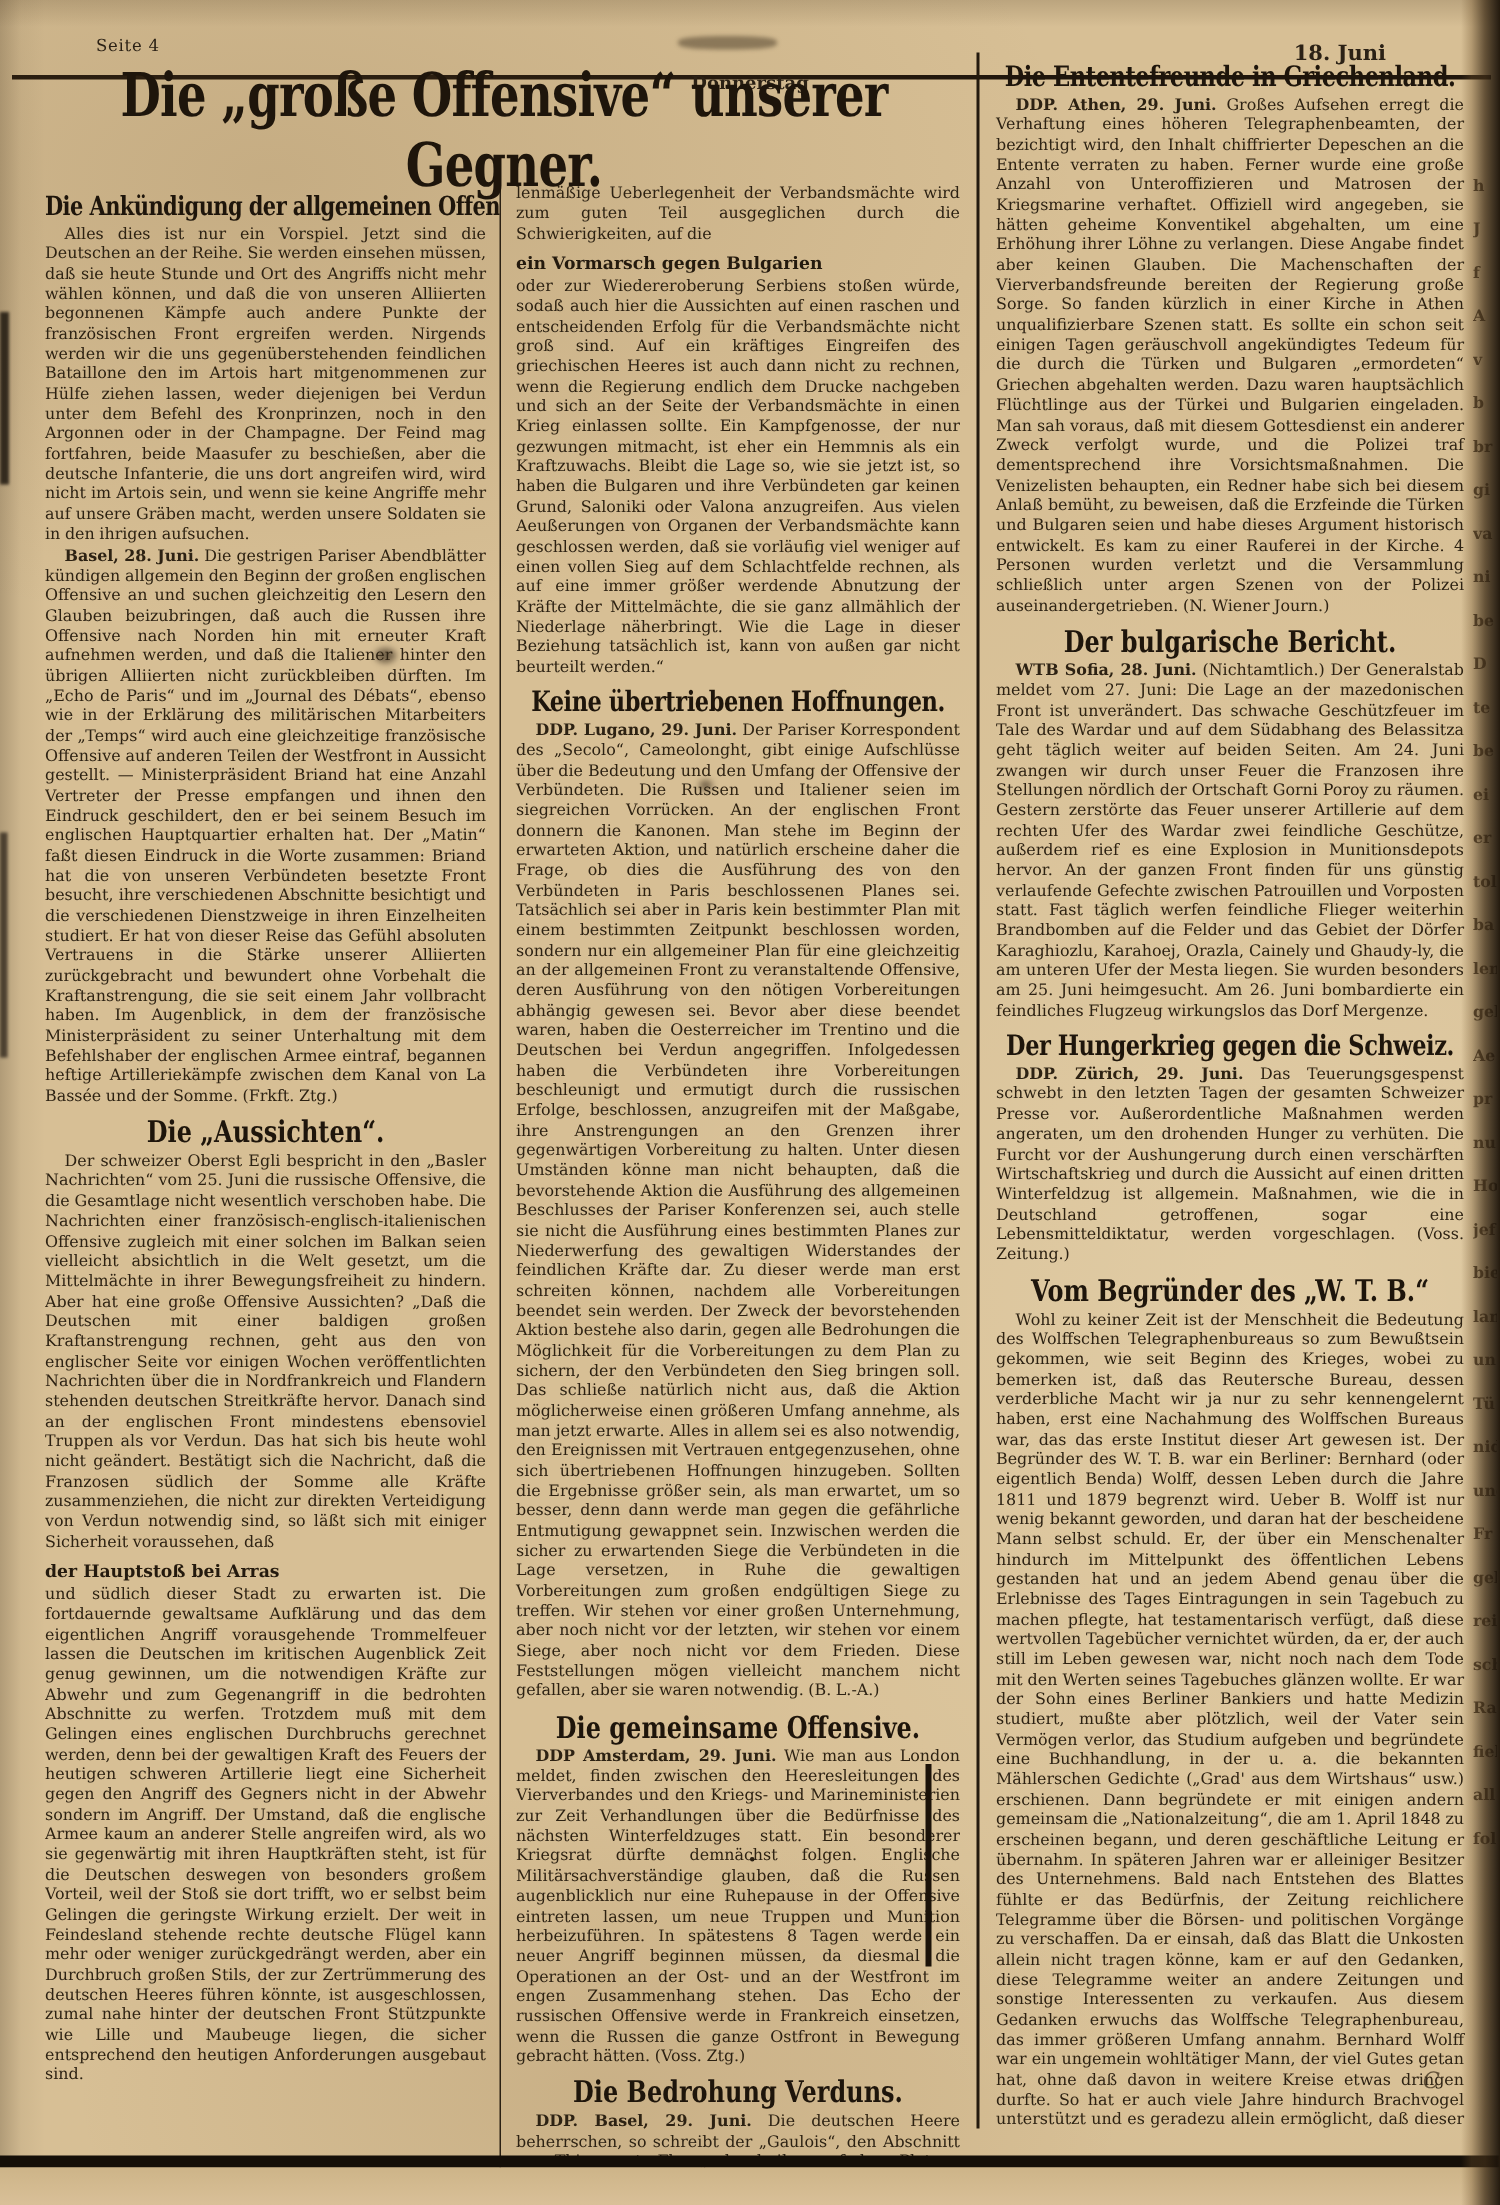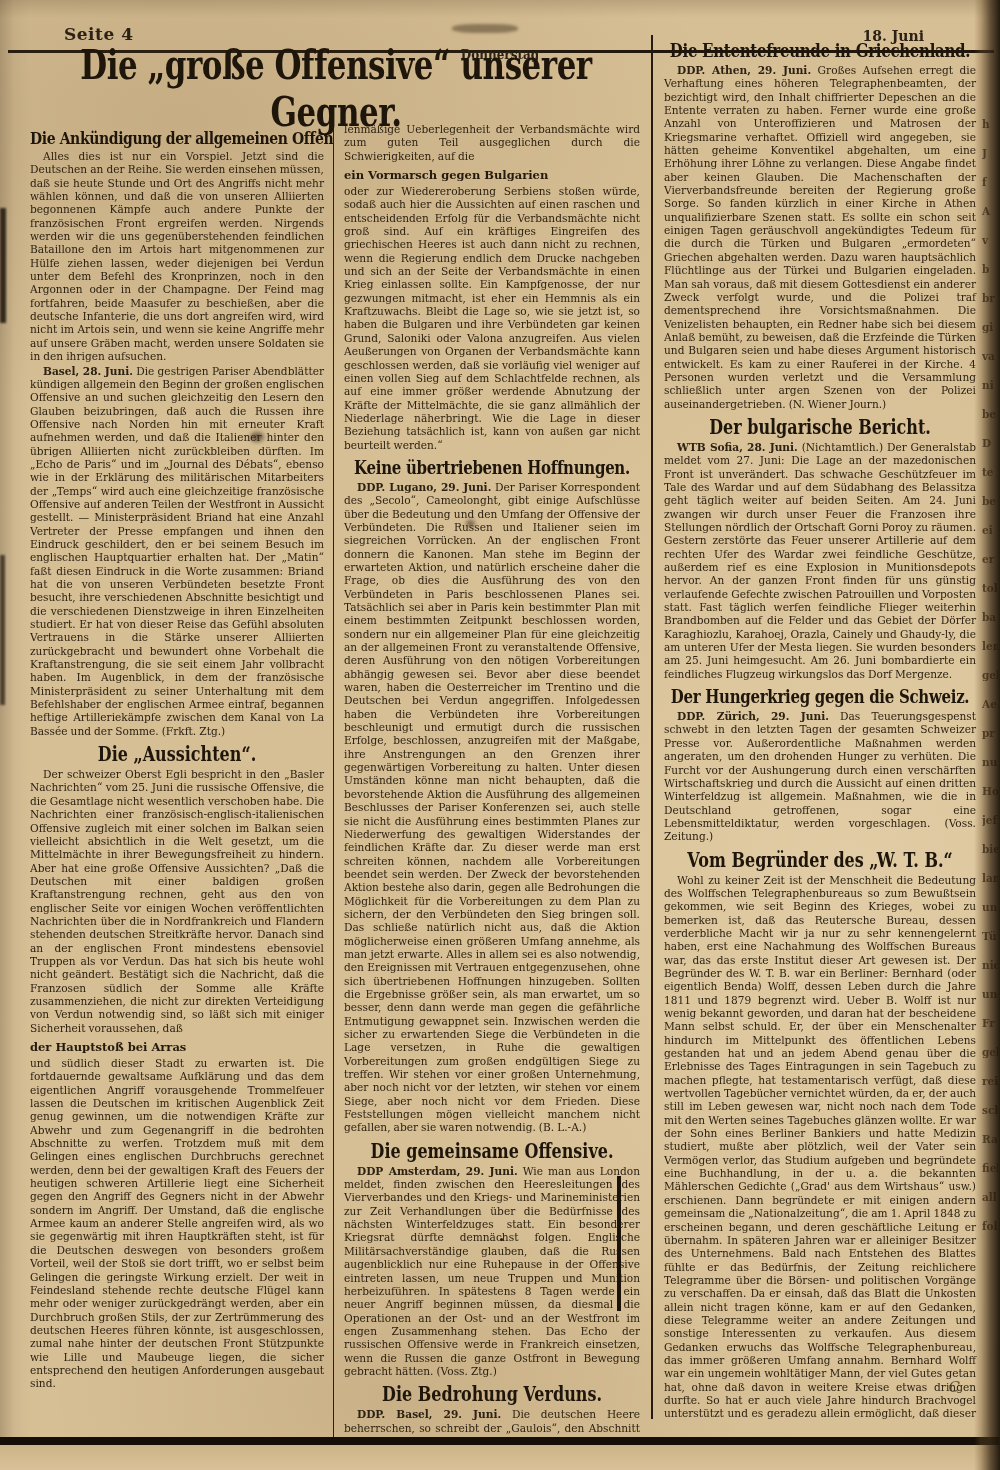--- a/index.html
+++ b/index.html
@@ -23,21 +23,21 @@
   .bottom-band{position:absolute;left:0;top:1437px;width:1000px;height:8px;background:#150f08;}
   .bottom-paper{position:absolute;left:0;top:1445px;width:1000px;height:25px;
     background:linear-gradient(180deg,#cdb488,#d9c098);}
   .ink-smudge{position:absolute;background:rgba(35,24,12,.55);filter:blur(2px);border-radius:50%;}
   .smudge-top{position:absolute;left:452px;top:24px;width:66px;height:9px;background:rgba(70,55,35,.5);filter:blur(1.5px);border-radius:40%;}
   .edge-left-a{position:absolute;left:0;top:208px;width:6px;height:115px;background:rgba(20,14,7,.8);filter:blur(1px);}
   .edge-left-b{position:absolute;left:0;top:555px;width:5px;height:150px;background:rgba(20,14,7,.65);filter:blur(1px);}
 
   
   .masthead{position:relative;height:24px;padding-top:22px;}
-  .mh-page{position:absolute;left:64px;top:24px;font-weight:bold;font-size:17px;letter-spacing:.5px;}
+  .mh-page{position:absolute;left:64px;top:24px;font-weight:normal;font-size:11px;letter-spacing:.5px;}
   .mh-day{position:absolute;left:0;right:0;top:48px;text-align:center;font-weight:bold;font-size:12px;}
   .mh-date{position:absolute;right:76px;top:28px;font-weight:bold;font-size:14px;}
   .head-rule{margin:4px 6px 0 8px;height:3px;background:#20160c;}
 
   
   .content{position:absolute;left:30px;top:35px;width:948px;height:1384px;display:flex;}
   .left-two{width:612px;flex:0 0 612px;}
   .headline{margin:6px 0 10px 0;text-align:center;font-weight:bold;font-size:31px;
     letter-spacing:-.5px;transform:scaleY(1.3);transform-origin:top;color:#1e150b;}
   .twocol{display:flex;height:1322px;}

